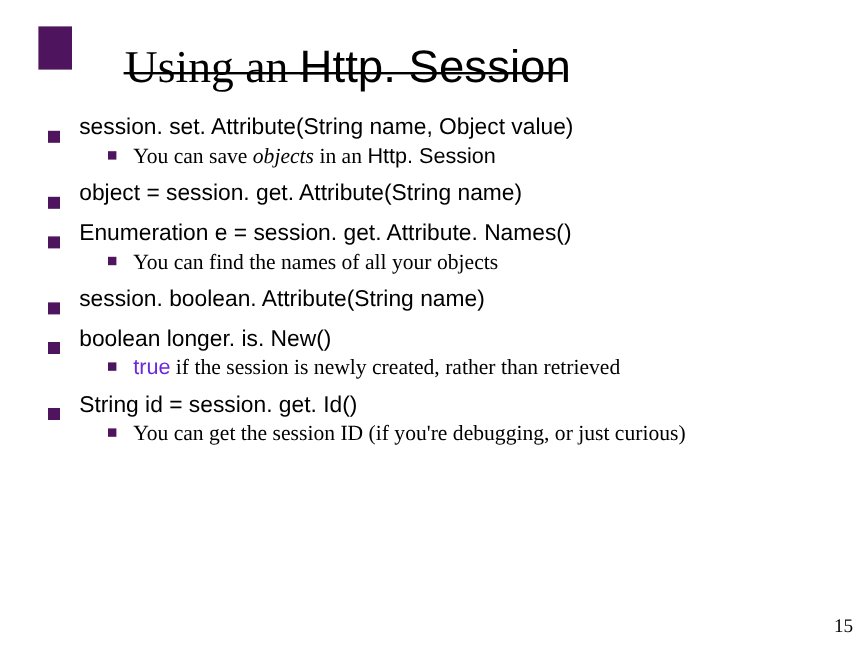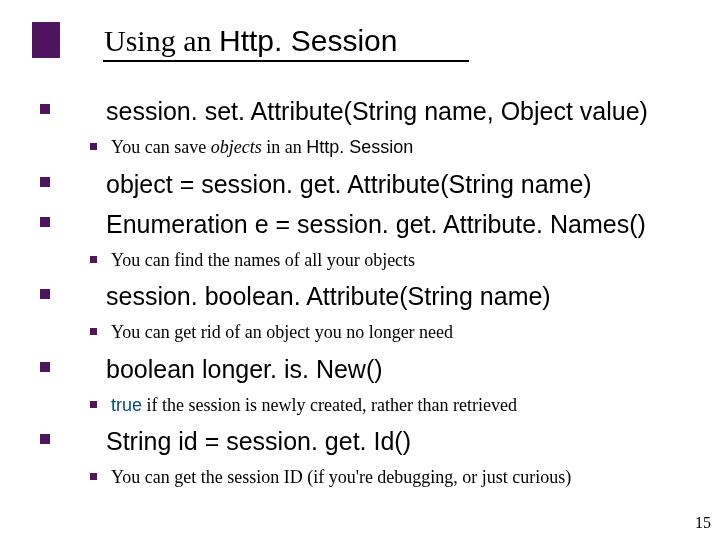--- a/index.html
+++ b/index.html
@@ -22,22 +22,22 @@
     position: absolute;
     left: 32px;
     top: 22px;
     width: 28px;
     height: 36px;
     background: #4e145e;
   }
   .title {
     position: absolute;
     left: 104px;
-    top: 24px;
-    font-size: 30px;
+    top: 34px;
+    font-size: 38px;
     font-family: "Times New Roman", Times, serif;
   }
   .title .serif-part {
     font-family: "Times New Roman", Times, serif;
   }
   .title .mono-part {
     font-family: Verdana, Arial, sans-serif;
   }
   .title-underline {
     position: absolute;
@@ -51,55 +51,54 @@
 
   .body {
     position: absolute;
     left: 40px;
     top: 86px;
     width: 650px;
   }
   .lvl1 {
     margin-top: 10px;
     display: flex;
-    align-items: flex-start;
+    align-items: flex-end;
     font-family: Verdana, Arial, sans-serif;
-    font-size: 25px;
+    font-size: 19px;
     line-height: 1.2;
-    gap: 40px;
   }
   .lvl1 .bullet {
     width: 10px;
     height: 10px;
     background: #4e145e;
     margin-top: 8px;
     margin-right: 16px;
     flex: none;
   }
   .lvl2 {
-    margin-top: 10px;
+    margin-top: 0;
     margin-left: 50px;
     display: flex;
     align-items: flex-start;
     font-family: "Times New Roman", Times, serif;
     font-size: 18px;
     line-height: 1.25;
   }
   .lvl2 .bullet {
     width: 7px;
     height: 7px;
     background: #4e145e;
     margin-top: 7px;
     margin-right: 14px;
     flex: none;
   }
   .mono { font-family: Verdana, Arial, sans-serif; }
   .italic { font-style: italic; }
   .sans { font-family: Verdana, Arial, sans-serif; }
-  .blue-text { color: #0c4a6e; }
+  .blue-text { color: #6d28d9; }
 
   .pagenum {
     position: absolute;
     right: 9px;
     bottom: 8px;
     font-family: "Times New Roman", Times, serif;
     font-size: 16px;
     color: #000;
   }
 </style>
@@ -140,24 +139,20 @@
     </div>
     <div class="lvl2">
       <div class="bullet"></div>
       <div><span>You can find the names of all your objects</span></div>
     </div>
 
     <div class="lvl1">
       <div class="bullet"></div>
       <div><span class="mono">session. boolean. Attribute(String name)</span></div>
     </div>
-    <div class="lvl2">
-      <div class="bullet"></div>
-      <div><span>You can get rid of an object you no longer need</span></div>
-    </div>
 
     <div class="lvl1">
       <div class="bullet"></div>
       <div><span class="mono">boolean longer. is. New()</span></div>
     </div>
     <div class="lvl2">
       <div class="bullet"></div>
       <div>
         <span class="sans blue-text">true</span><span> if the session is newly created, rather than retrieved</span>
       </div>

